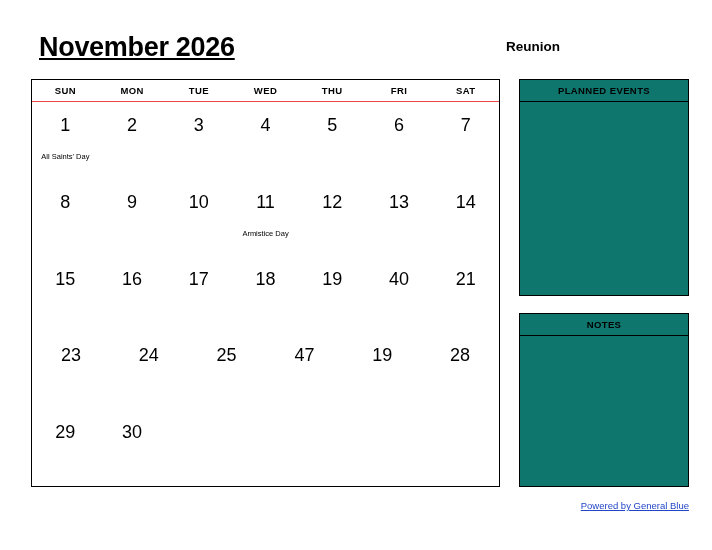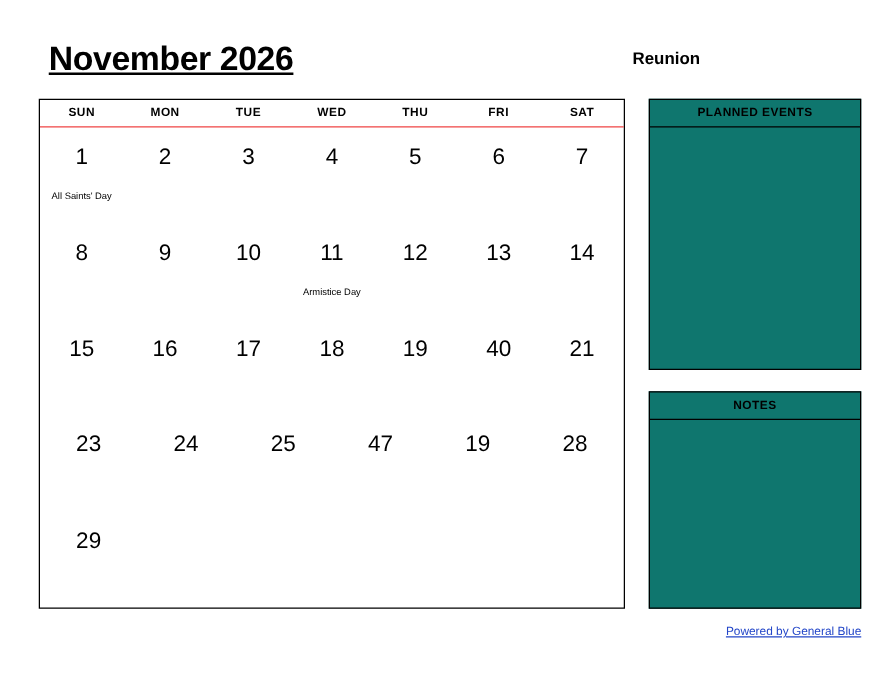--- a/index.html
+++ b/index.html
@@ -251,20 +251,23 @@
           <div class="day-number">19</div>
         </div>
         <div class="day-cell">
           <div class="day-number">28</div>
         </div>
       </div>
       <div class="week-row">
         <div class="day-cell">
           <div class="day-number">29</div>
         </div>
+        <div class="day-cell">
+          <div class="day-number">30</div>
+        </div>
         <div class="day-cell empty">
           <div class="day-number"></div>
         </div>
         <div class="day-cell empty">
           <div class="day-number"></div>
         </div>
         <div class="day-cell empty">
           <div class="day-number"></div>
         </div>
         <div class="day-cell empty">

